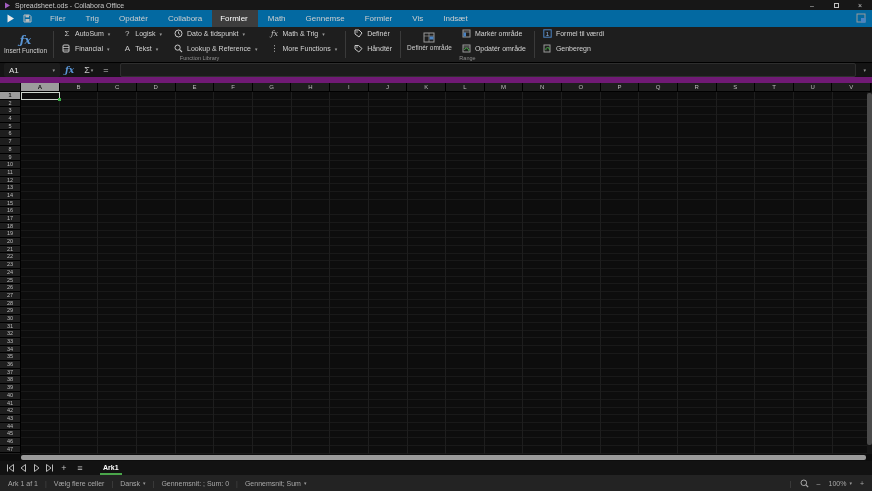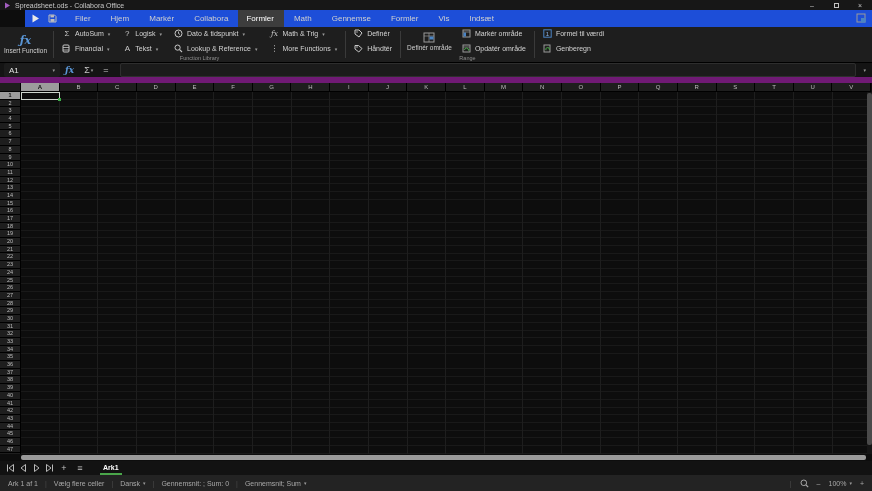--- a/index.html
+++ b/index.html
@@ -9,22 +9,22 @@
 
   
   .title-bar { position:absolute; top:0; left:0; right:0; height:10px; background:#171717;
     display:flex; align-items:center; padding-left:4px; gap:4px; }
   .title-text { font-size:7px; color:#c8c8c8; white-space:nowrap; }
   .win-controls { margin-left:auto; display:flex; height:100%; }
   .win-btn { width:24px; display:flex; align-items:center; justify-content:center; color:#c4c4c4; font-size:7px; }
   .max-glyph { width:5px; height:5px; border:1px solid #c4c4c4; display:inline-block; }
 
   
-  .menu-bar { position:absolute; top:10px; left:0; right:0; height:17px; background:#1d4ed8;
-    display:flex; align-items:stretch; padding-left:6px;margin-left:25px; }
+  .menu-bar { position:absolute; top:10px; left:0; right:0; height:17px; background:#0369a1;
+    display:flex; align-items:stretch; padding-left:6px; }
   .menu-icons { display:flex; align-items:center; gap:8px; margin-right:8px; }
   .menu-items { display:flex; align-items:stretch; }
   .menu-item { padding:0 10px; font-size:8px; color:#cfcfcf; display:flex; align-items:center; white-space:nowrap; }
   .menu-item.active { background:#3d3d3d; color:#ffffff;padding-left:8px; }
   .collapse-btn { position:absolute; right:5px; top:3px; }
 
   
   .ribbon { position:absolute; top:27px; left:0; right:0; height:36px; background:#1e1e1e;
     display:flex; align-items:stretch; border-bottom:1px solid #000; }
   .v-sep { width:1px; background:#3a3a3a; margin:4px 2px; }
@@ -121,22 +121,22 @@
       <span>
         <svg width="9" height="9" viewBox="0 0 9 9">
           <path d="M1 1 h5.5 L8 2.5 V8 H1 Z" fill="none" stroke="#bdbdbd" stroke-width="1"></path>
           <rect x="2.5" y="1.2" width="3.5" height="2.2" fill="#bdbdbd"></rect>
           <rect x="2.5" y="5" width="4" height="2.8" fill="#bdbdbd"></rect>
         </svg>
       </span>
     </div>
     <div class="menu-items">
         <div class="menu-item">Filer</div>
-        <div class="menu-item">Hjem</div>
-        <div class="menu-item">Markér</div>
+        <div class="menu-item">Trig</div>
+        <div class="menu-item">Opdatér</div>
         <div class="menu-item">Collabora</div>
         <div class="menu-item active">Formler</div>
         <div class="menu-item">Math</div>
         <div class="menu-item">Gennemse</div>
         <div class="menu-item">Formler</div>
         <div class="menu-item">Vis</div>
         <div class="menu-item">Indsæt</div>
       </div>
     <span class="collapse-btn">
       <svg width="11" height="11" viewBox="0 0 11 11">

